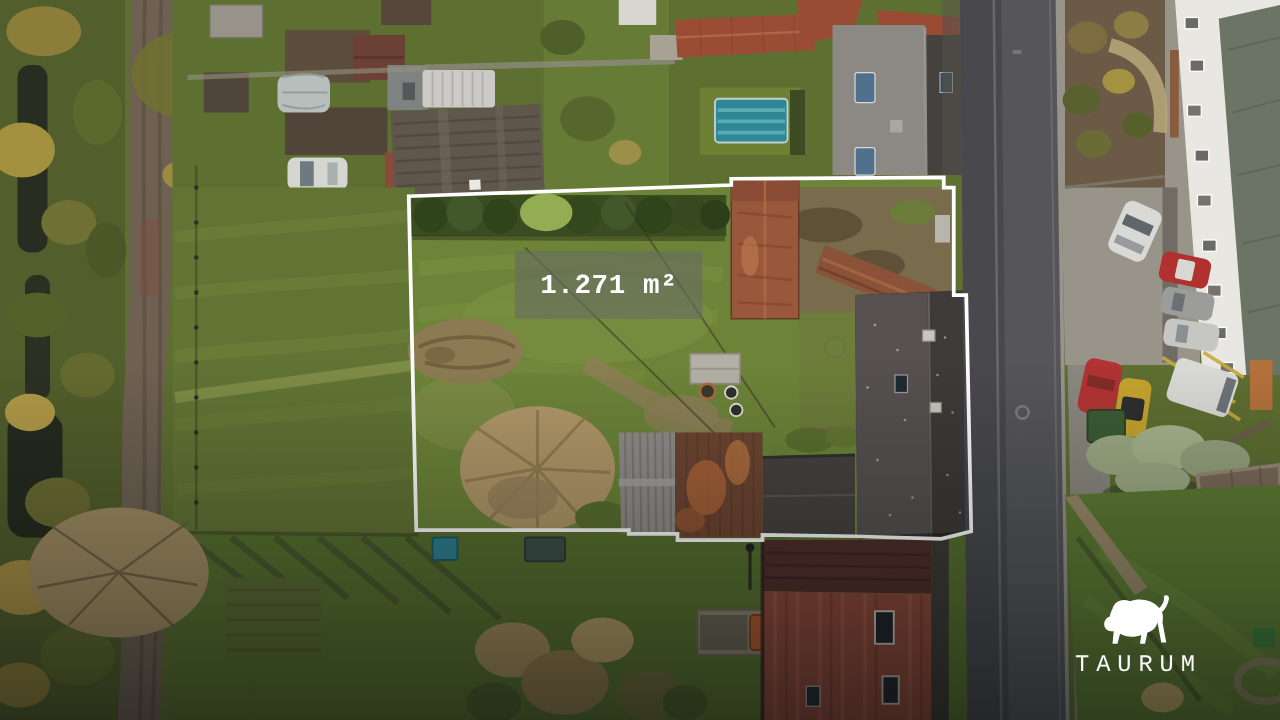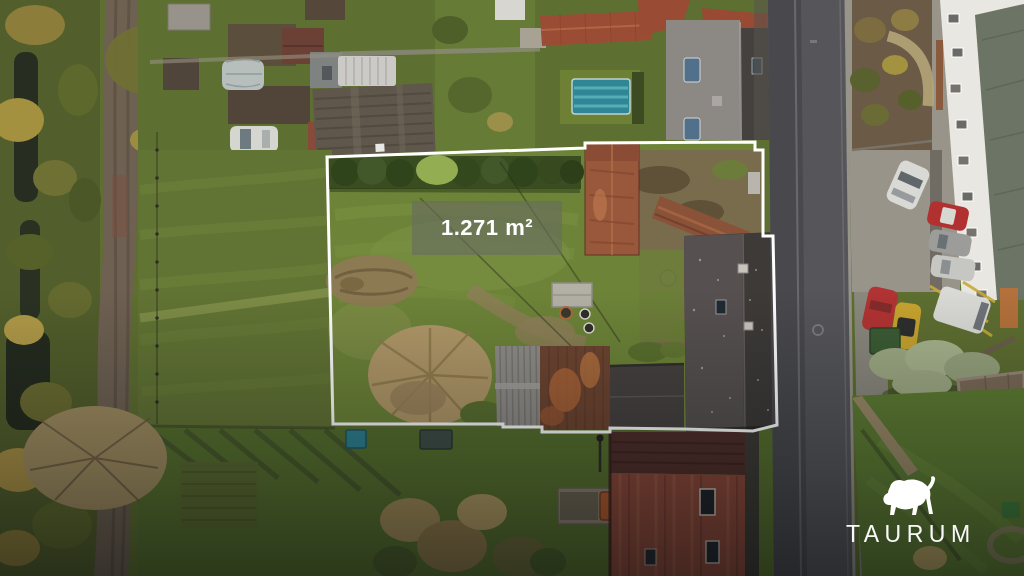--- a/index.html
+++ b/index.html
@@ -1,38 +1,38 @@
 <!DOCTYPE html>
 <html><head>
 <meta charset="utf-8">
 <style>
   html,body{margin:0;padding:0;background:#222;}
   .stage{
     position:relative;width:1024px;height:576px;overflow:hidden;
-    font-family:Liberation Sans, sans-serif;background:#5e6f31;
+    font-family:Liberation Mono, monospace;background:#5e6f31;
   }
   .stage svg.scene{position:absolute;left:0;top:0;}
   .vignette{
     position:absolute;inset:0;pointer-events:none;
     background:linear-gradient(180deg, rgba(0,0,0,0) 50%, rgba(4,7,9,0.30) 82%, rgba(4,7,9,0.52) 100%);
   }
   .area-badge{
     position:absolute;left:412px;top:201px;width:150px;height:54px;
     background:rgba(104,108,97,0.62);
     display:flex;align-items:center;justify-content:center;
   }
   .area-badge span{
     color:#ffffff;font-weight:bold;font-size:22px;letter-spacing:0.5px;
   }
   .watermark{
     position:absolute;left:838px;top:474px;width:140px;text-align:center;color:#fff;
   }
   .watermark .bull{display:block;margin:0 auto;}
   .watermark .brand-text{
-    margin-top:3px;font-size:23px;font-weight:400;letter-spacing:5.5px;text-indent:5.5px;
+    margin-top:3px;font-size:19px;font-weight:400;letter-spacing:5.5px;text-indent:5.5px;
     color:#ffffff;opacity:.97;
   }
 </style>
 </head>
 <body>
 
 <div class="stage">
 
   <svg class="scene" width="1024" height="576" viewBox="0 0 1024 576">
 

